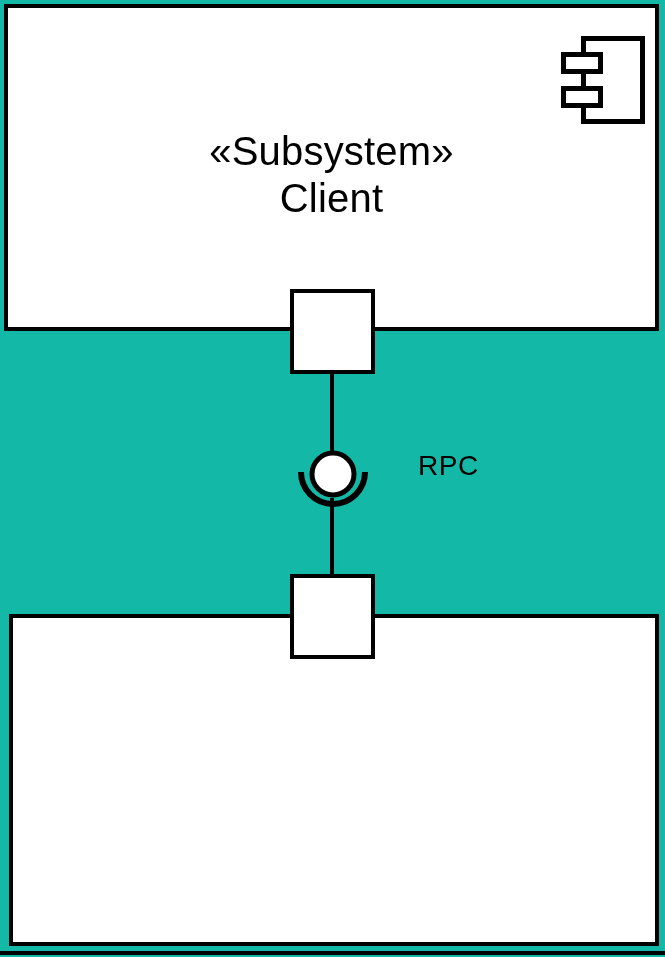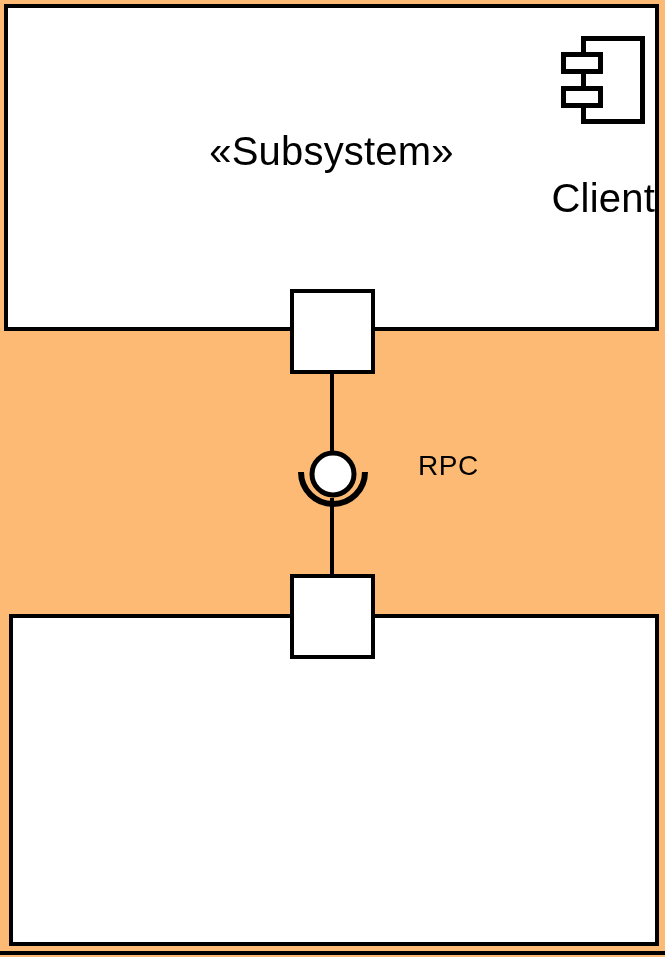--- a/index.html
+++ b/index.html
@@ -8,21 +8,21 @@
     padding: 0;
     background: #ffffff;
   }
   body {
     font-family: "Liberation Sans", sans-serif;
   }
   #canvas {
     position: relative;
     width: 665px;
     height: 957px;
-    background: #fdba74;
+    background: #14b8a6;
     overflow: hidden;
   }
 
   
   .subsystem {
     position: absolute;
     background: #ffffff;
     border: 4px solid #000000;
     box-sizing: border-box;
   }
@@ -56,21 +56,21 @@
     width: 100%;
     text-align: center;
     color: #000000;
     line-height: 1.18;
     font-size: 40px;
     letter-spacing: 0.2px;
     white-space: nowrap;
   }
   #client-label { top: 120px; }
   .stereotype { display: block; }
-  .sysname   { display: block; text-align: right; }
+  .sysname   { display: block; }
 
   
   .component-icon {
     position: absolute;
     width: 84px;
     height: 88px;
   }
   #client-component-icon { left: 553px; top: 28px; }
   .component-icon .ci-body {
     position: absolute;

